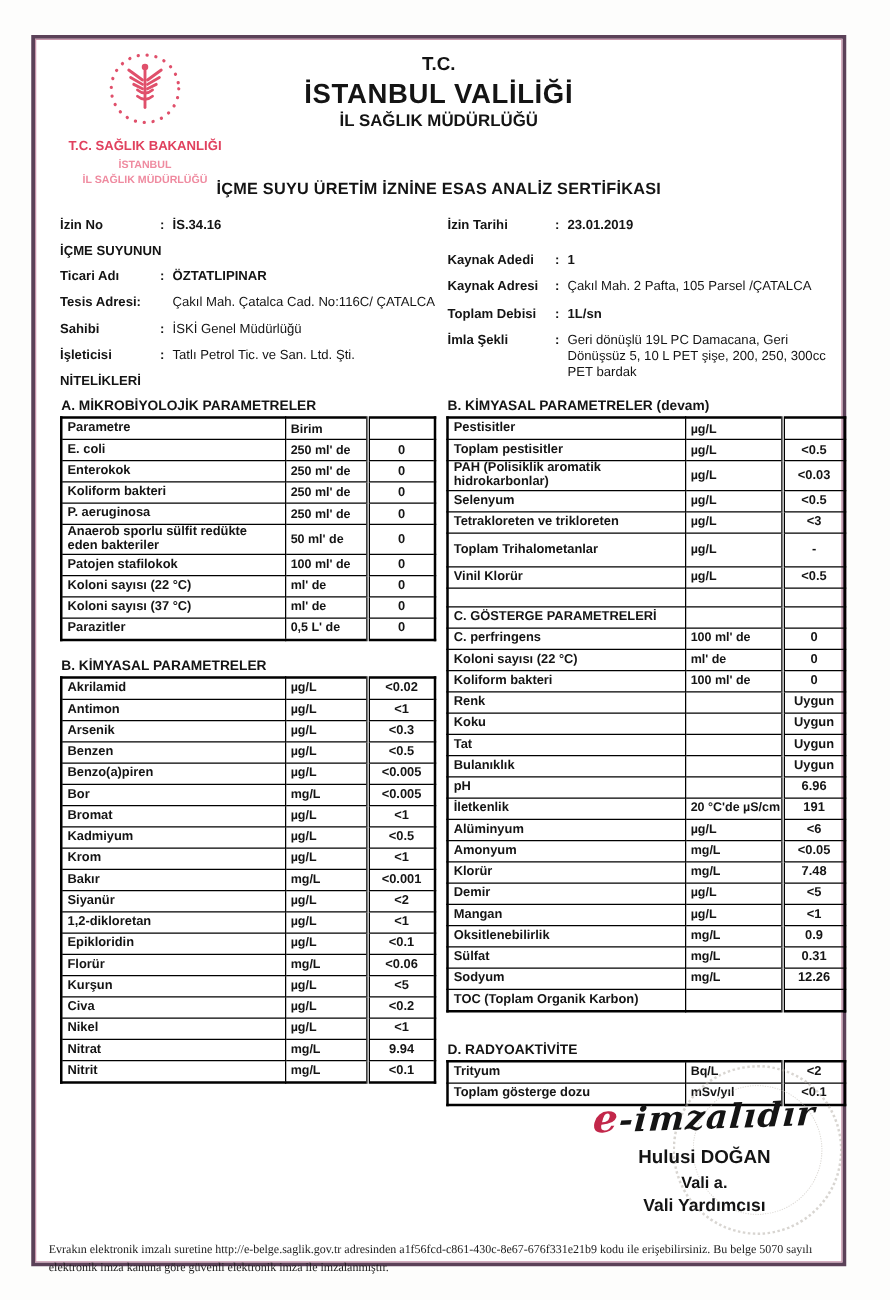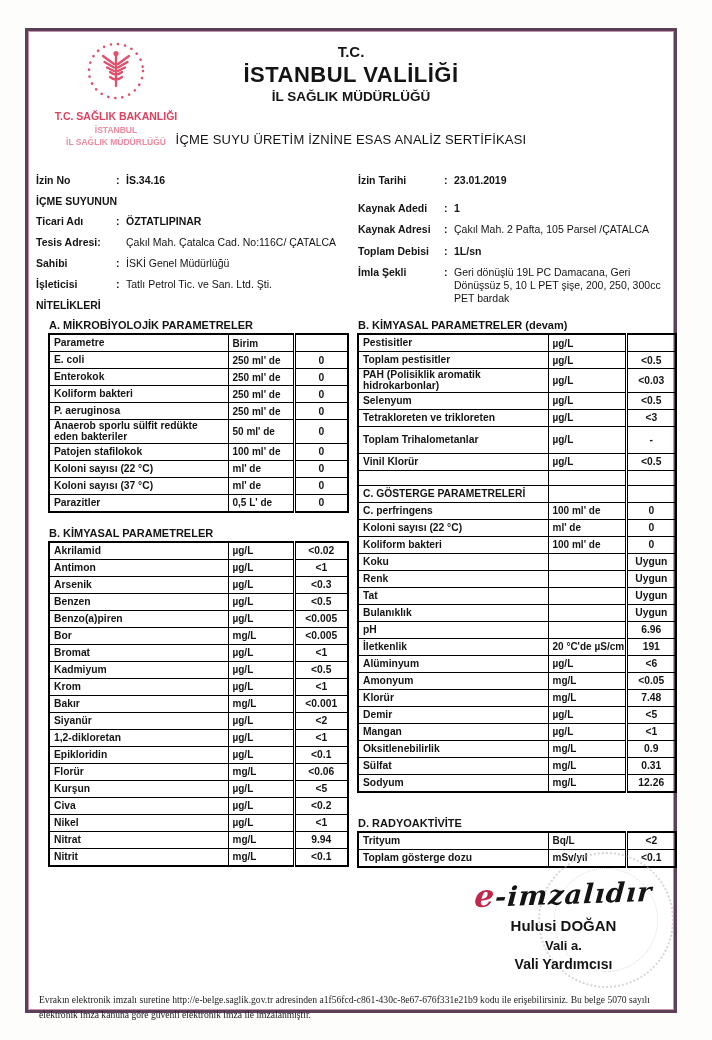--- a/index.html
+++ b/index.html
@@ -12,31 +12,31 @@
     position:absolute;left:25px;top:28px;width:646px;height:979px;
     border:3px solid #5b4158;background:#fff;
   }
   .sheet-inner{position:absolute;inset:0;border:1px solid #c795ab;}
 
   
   .header{position:absolute;left:0;top:12px;width:100%;text-align:center;line-height:1.2;}
   .h-tc{font-size:15px;font-weight:bold;}
   .h-title{font-size:22px;font-weight:bold;letter-spacing:.5px;margin-top:1px;}
   .h-sub{font-size:13.5px;font-weight:bold;margin-top:1px;}
-  .h-doc{font-size:13px;font-weight:normal;margin-top:26px;letter-spacing:.2px;}
+  .h-doc{font-size:13px;font-weight:bold;margin-top:37px;letter-spacing:.2px;}
 
   
   .logo{position:absolute;left:22px;top:8px;width:132px;text-align:center;}
   .logo-org{font-size:10.5px;font-weight:bold;color:#e0415e;margin-top:3px;white-space:nowrap;}
   .logo-city{font-size:8.5px;font-weight:bold;color:#ef8ba0;margin-top:3px;}
   .logo-dept{font-size:8.5px;font-weight:bold;color:#ef8ba0;margin-top:2px;}
 
   
   .info{position:absolute;top:143px;font-size:10.5px;line-height:1.2;}
-  .info-left{left:8px;width:302px;}
+  .info-left{left:20px;width:302px;}
   .info-right{left:330px;width:308px;}
   .info-row{display:flex;margin-bottom:9px;}
   .info-left .info-row{margin-bottom:8.5px;}
   .i-label{font-weight:bold;flex:0 0 80px;}
   .info-right .i-label{flex:0 0 86px;}
   .i-colon{flex:0 0 10px;font-weight:bold;}
   .i-value{flex:1;}
   .info-row.heading{margin-bottom:7px;}
   .info-row.heading .i-label{flex:0 0 auto;}
   .info-row.gap{margin-top:15px;}
@@ -477,27 +477,27 @@
             <td class="v">0</td>
           </tr>
 
           <tr>
             <td class="p">Koliform bakteri</td>
             <td class="u">100 ml' de</td>
             <td class="v">0</td>
           </tr>
 
           <tr>
+            <td class="p">Renk</td>
+            <td class="u"></td>
+            <td class="v">Uygun</td>
+          </tr>
+
+          <tr>
             <td class="p">Koku</td>
-            <td class="u"></td>
-            <td class="v">Uygun</td>
-          </tr>
-
-          <tr>
-            <td class="p">Renk</td>
             <td class="u"></td>
             <td class="v">Uygun</td>
           </tr>
 
           <tr>
             <td class="p">Tat</td>
             <td class="u"></td>
             <td class="v">Uygun</td>
           </tr>
 
@@ -560,20 +560,25 @@
             <td class="u">mg/L</td>
             <td class="v">0.31</td>
           </tr>
 
           <tr>
             <td class="p">Sodyum</td>
             <td class="u">mg/L</td>
             <td class="v">12.26</td>
           </tr>
 
+          <tr>
+            <td class="p">TOC (Toplam Organik Karbon)</td>
+            <td class="u"></td>
+            <td class="v"></td>
+          </tr>
         </tbody>
     </table>
 
     <div class="tbl-title mt-d">D. RADYOAKTİVİTE</div>
     <table class="tbl tbl-d">
       <colgroup>
           <col class="c-p">
           <col class="c-u">
           <col class="c-v">
         </colgroup>

